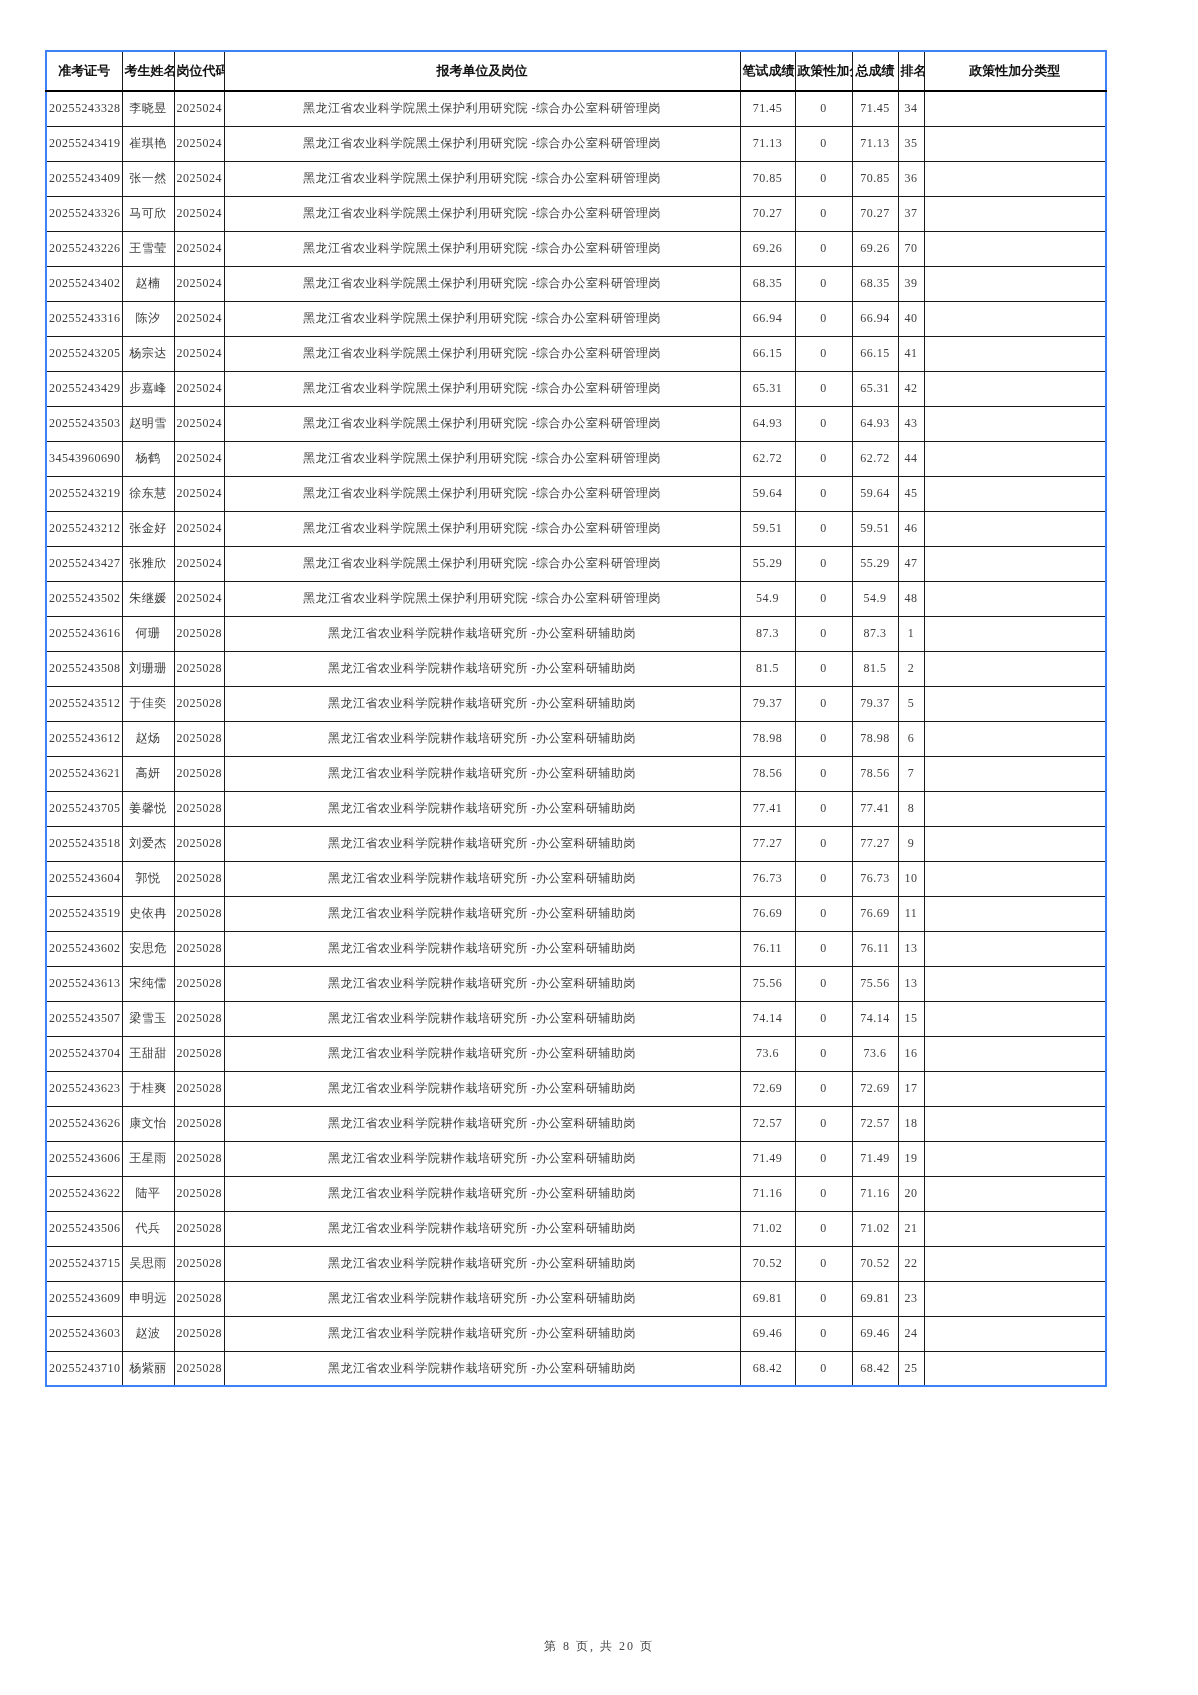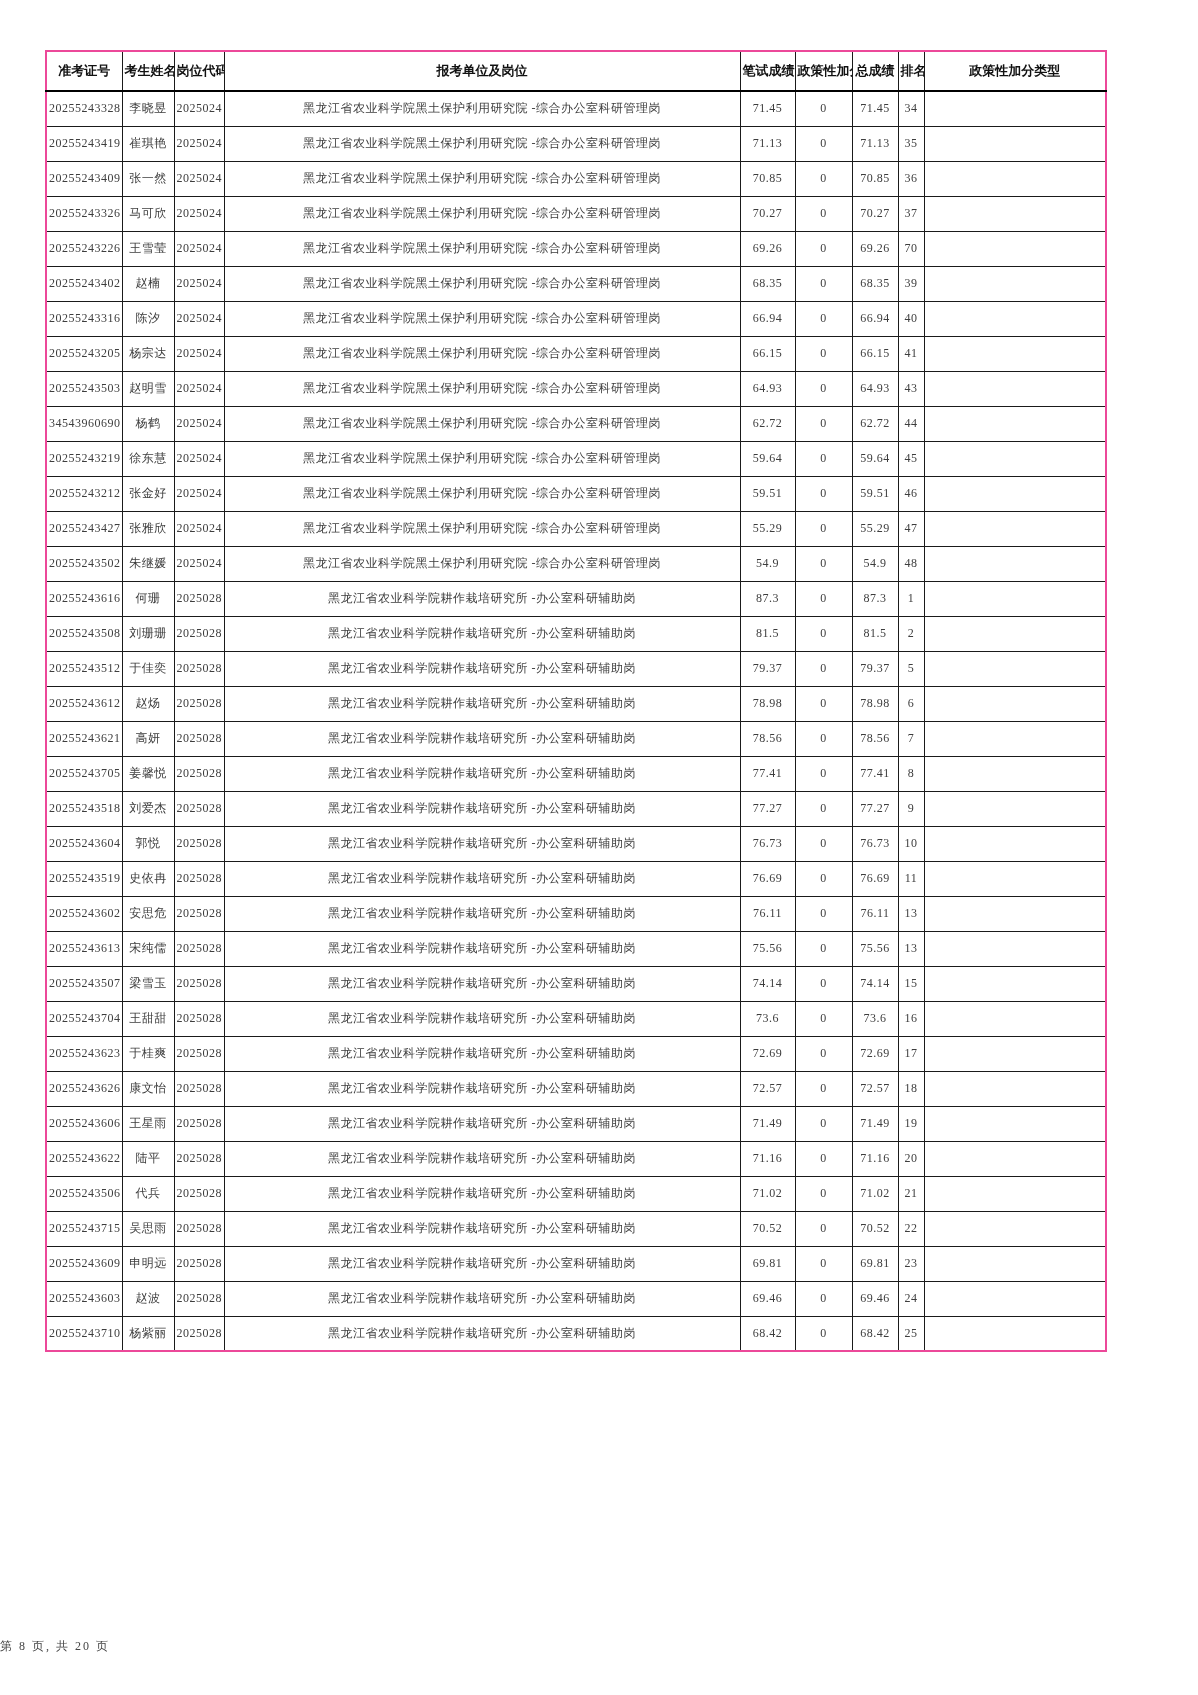--- a/index.html
+++ b/index.html
@@ -29,21 +29,21 @@
   table.results td {
     border: 1px solid #1a1a1a;
     text-align: center;
     vertical-align: middle;
     overflow: hidden;
     white-space: nowrap;
     padding: 0 2px;
     box-sizing: border-box;
   }
   table.results {
-    border: 2px solid #ec4899;
+    border: 2px solid #3b82f6;
   }
   table.results thead th {
     height: 40px;
     font-weight: bold;
     font-size: 13px;
     color: #111111;
     border-bottom: 2px solid #000000;
     font-family: "Liberation Sans", "DejaVu Sans", sans-serif;
   }
   table.results tbody td {
@@ -59,21 +59,21 @@
   col.c-written{ width: 55px; }
   col.c-bonus  { width: 57px; }
   col.c-total  { width: 46px; }
   col.c-rank   { width: 26px; }
   col.c-type   { width: 182px; }
   .page-footer {
     position: absolute;
     left: 0;
     top: 1638px;
     width: 1198px;
-    text-align: left;
+    text-align: center;
     font-size: 12px;
     color: #444444;
     letter-spacing: 2px;
   }
 </style>
 </head>
 <body>
 
 <div class="sheet">
   <table class="results">
@@ -184,20 +184,31 @@
           <td>杨宗达</td>
           <td>2025024</td>
           <td>黑龙江省农业科学院黑土保护利用研究院 -综合办公室科研管理岗</td>
           <td>66.15</td>
           <td>0</td>
           <td>66.15</td>
           <td>41</td>
           <td></td>
         </tr>
         <tr>
+          <td>20255243429</td>
+          <td>步嘉峰</td>
+          <td>2025024</td>
+          <td>黑龙江省农业科学院黑土保护利用研究院 -综合办公室科研管理岗</td>
+          <td>65.31</td>
+          <td>0</td>
+          <td>65.31</td>
+          <td>42</td>
+          <td></td>
+        </tr>
+        <tr>
           <td>20255243503</td>
           <td>赵明雪</td>
           <td>2025024</td>
           <td>黑龙江省农业科学院黑土保护利用研究院 -综合办公室科研管理岗</td>
           <td>64.93</td>
           <td>0</td>
           <td>64.93</td>
           <td>43</td>
           <td></td>
         </tr>

